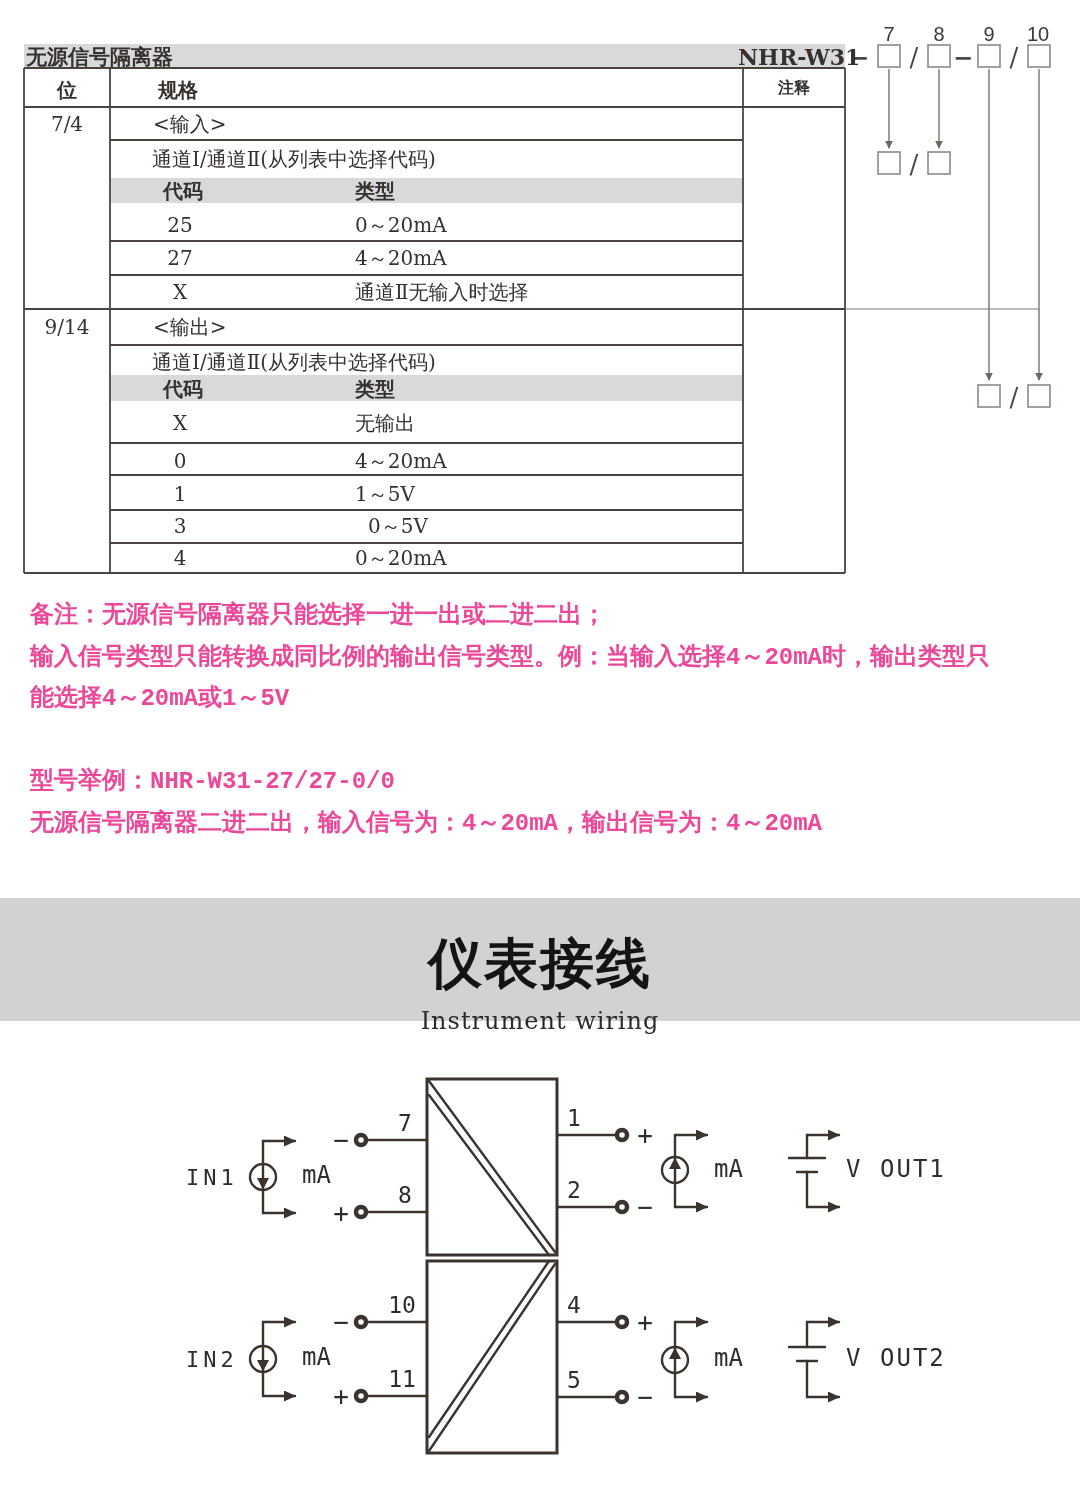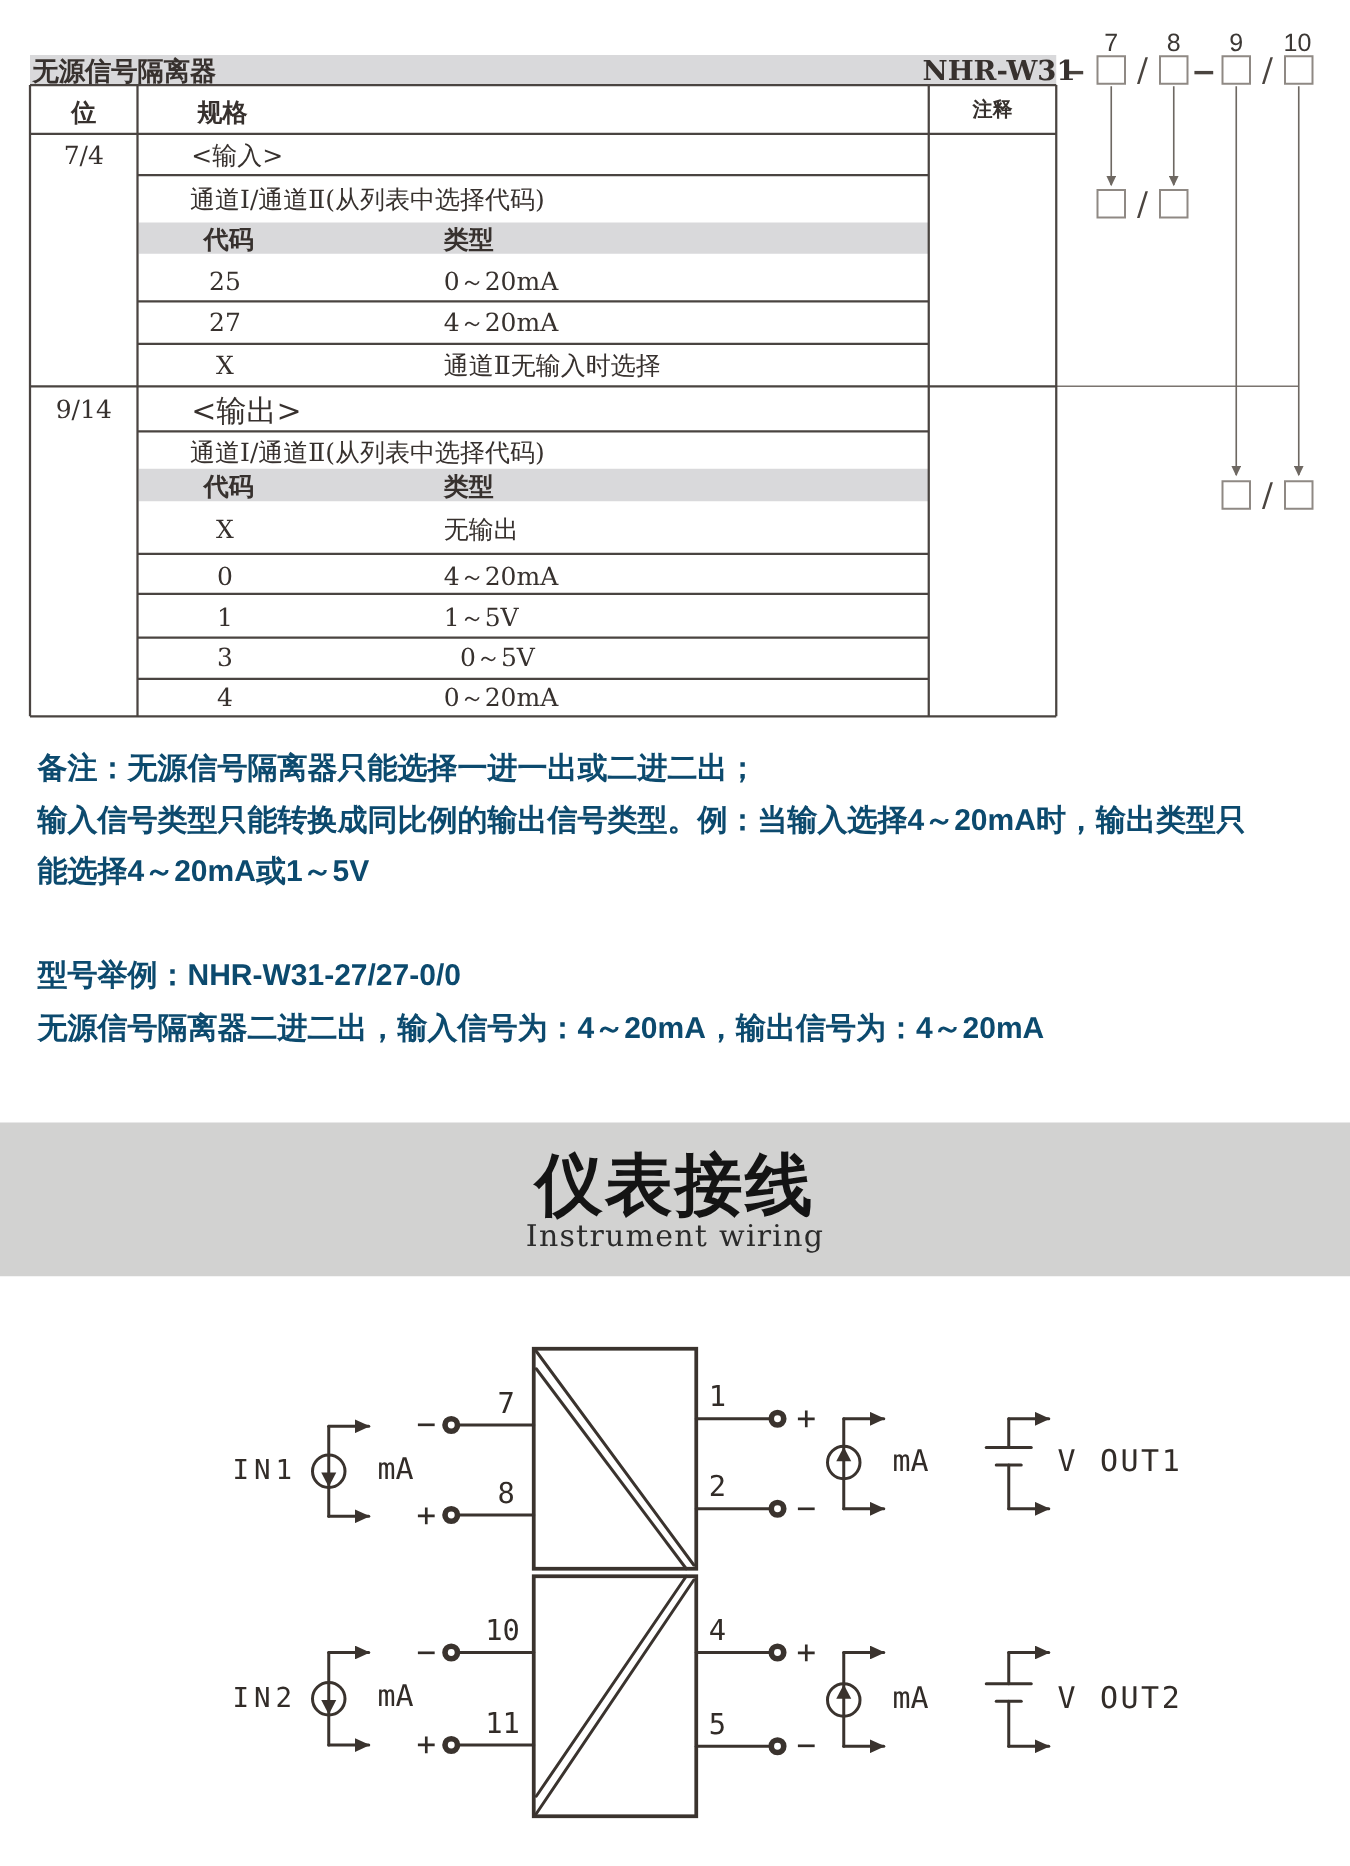--- a/index.html
+++ b/index.html
@@ -15,24 +15,24 @@
   .thin{stroke:#7a746f;stroke-width:1.2;}
   .obox{fill:#ffffff;stroke:#8f8984;stroke-width:1.6;}
   .oline{stroke:#6e6862;stroke-width:1.3;fill:none;}
   .wl{stroke:#3a332e;stroke-width:2.4;fill:none;stroke-linejoin:round;stroke-linecap:round;}
   .wbox{fill:#ffffff;stroke:#3a332e;stroke-width:3;}
   .donut{fill:none;stroke:#3a332e;stroke-width:4.5;}
   .wt{font-family:"DejaVu Sans Mono",monospace;fill:#322c28;}
   .ot{font-family:"Liberation Sans","DejaVu Sans",sans-serif;fill:#3c3835;}
   .st{font-family:"DejaVu Serif","Liberation Serif",serif;fill:#4a443f;}
   #banner{position:absolute;left:0;top:898px;width:1080px;height:123px;background:#d2d2d1;text-align:center;}
-  #banner .bt{margin:0;padding-top:20px;font-size:54px;font-weight:bold;color:#141414;letter-spacing:2px;line-height:58px;}
+  #banner .bt{margin:16px;padding-top:20px;font-size:54px;font-weight:bold;color:#141414;letter-spacing:2px;line-height:58px;}
   #banner .bs{margin:0;font-size:24px;color:#2b2b2b;line-height:26px;letter-spacing:1px;}
-  .note{position:absolute;left:30px;width:1030px;font-size:24px;font-weight:bold;color:#0c4a6e;
-        font-family:Liberation Sans, sans-serif;white-space:nowrap;}
+  .note{position:absolute;left:30px;width:1030px;font-size:24px;font-weight:bold;color:#ec4899;
+        font-family:Liberation Mono, monospace;white-space:nowrap;}
 </style>
 </head>
 <body>
 
 <div id="root">
 
   <svg width="1080" height="600" viewBox="0 0 1080 600">
     <defs>
       <marker id="ah2" markerUnits="userSpaceOnUse" markerWidth="9" markerHeight="8" refX="7.5" refY="4" orient="auto">
         <path d="M0,0 L8.5,4 L0,8 Z" fill="#6e6862"></path>
@@ -109,21 +109,21 @@
   <div class="t serif b" style="left:355px;top:180px;font-size:20px;">类型</div>
 
   <div class="t serif c" style="left:150px;top:214px;width:60px;font-size:20px;">25</div>
   <div class="t serif" style="left:355px;top:214px;font-size:20px;">0～20mA</div>
   <div class="t serif c" style="left:150px;top:247px;width:60px;font-size:20px;">27</div>
   <div class="t serif" style="left:355px;top:247px;font-size:20px;">4～20mA</div>
   <div class="t serif c" style="left:150px;top:281px;width:60px;font-size:20px;">X</div>
   <div class="t serif" style="left:355px;top:281px;font-size:20px;">通道Ⅱ无输入时选择</div>
 
   <div class="t serif c" style="left:24px;top:316px;width:86px;font-size:20px;">9/14</div>
-  <div class="t serif" style="left:153px;top:316px;font-size:24px;">&lt;输出&gt;</div>
+  <div class="t serif" style="left:153px;top:316px;font-size:20px;">&lt;输出&gt;</div>
   <div class="t serif" style="left:152px;top:351px;font-size:20px;">通道Ⅰ/通道Ⅱ(从列表中选择代码)</div>
   <div class="t serif b c" style="left:148px;top:378px;width:70px;font-size:20px;">代码</div>
   <div class="t serif b" style="left:355px;top:378px;font-size:20px;">类型</div>
 
   <div class="t serif c" style="left:150px;top:412px;width:60px;font-size:20px;">X</div>
   <div class="t serif" style="left:355px;top:412px;font-size:20px;">无输出</div>
   <div class="t serif c" style="left:150px;top:450px;width:60px;font-size:20px;">0</div>
   <div class="t serif" style="left:355px;top:450px;font-size:20px;">4～20mA</div>
   <div class="t serif c" style="left:150px;top:483px;width:60px;font-size:20px;">1</div>
   <div class="t serif" style="left:355px;top:483px;font-size:20px;">1～5V</div>

